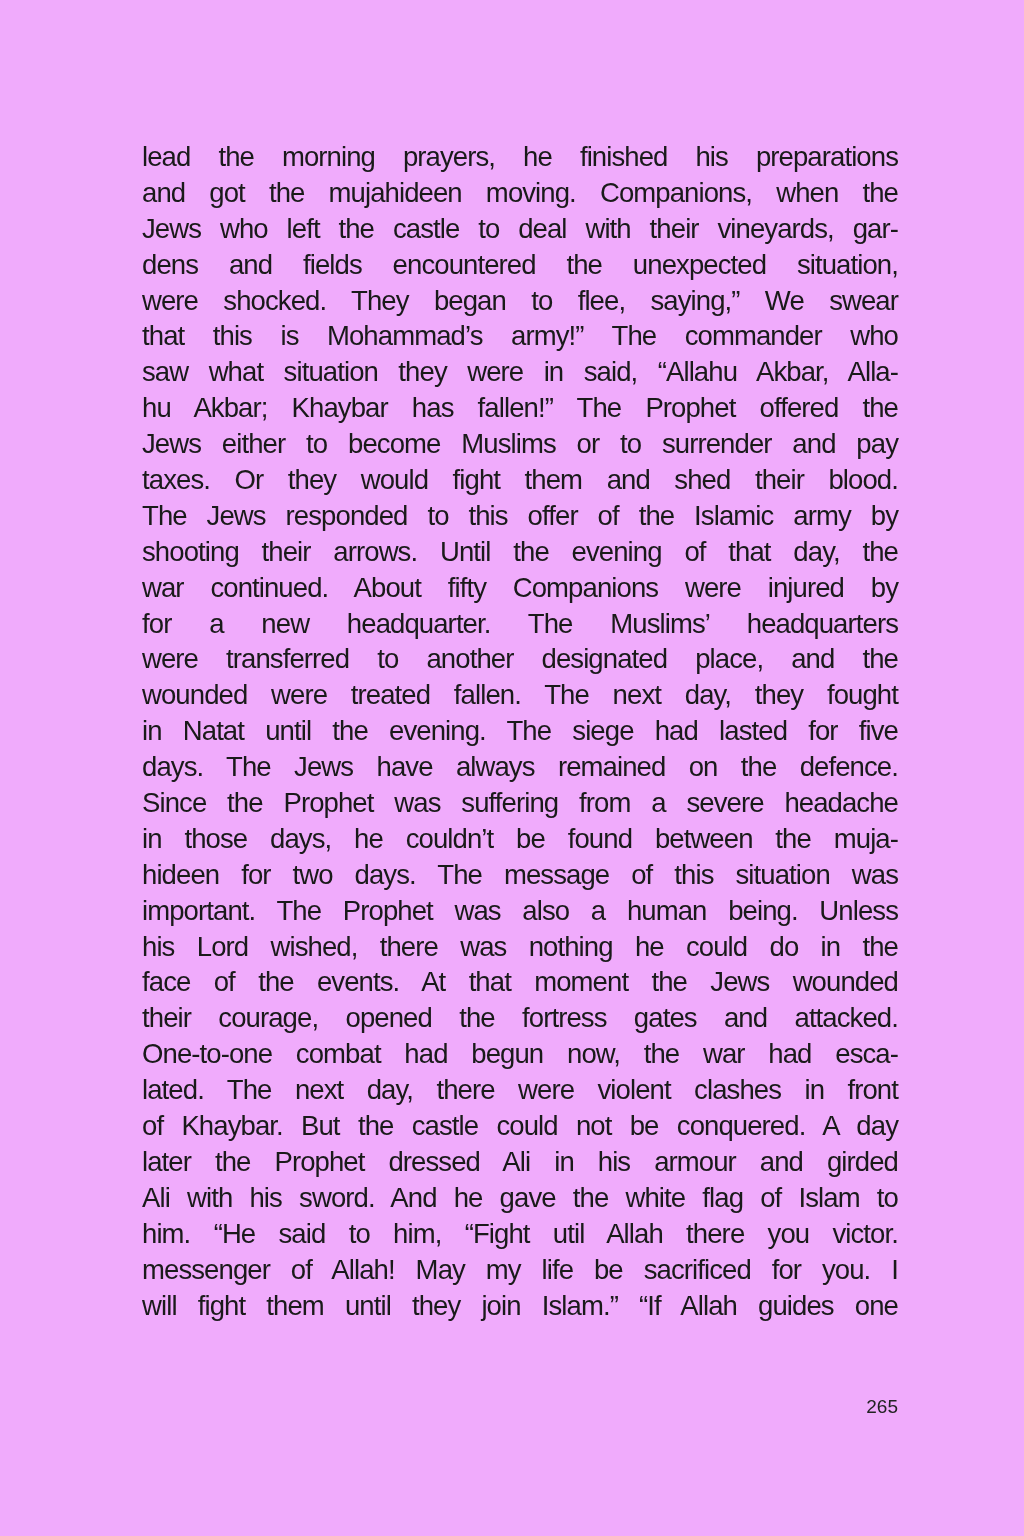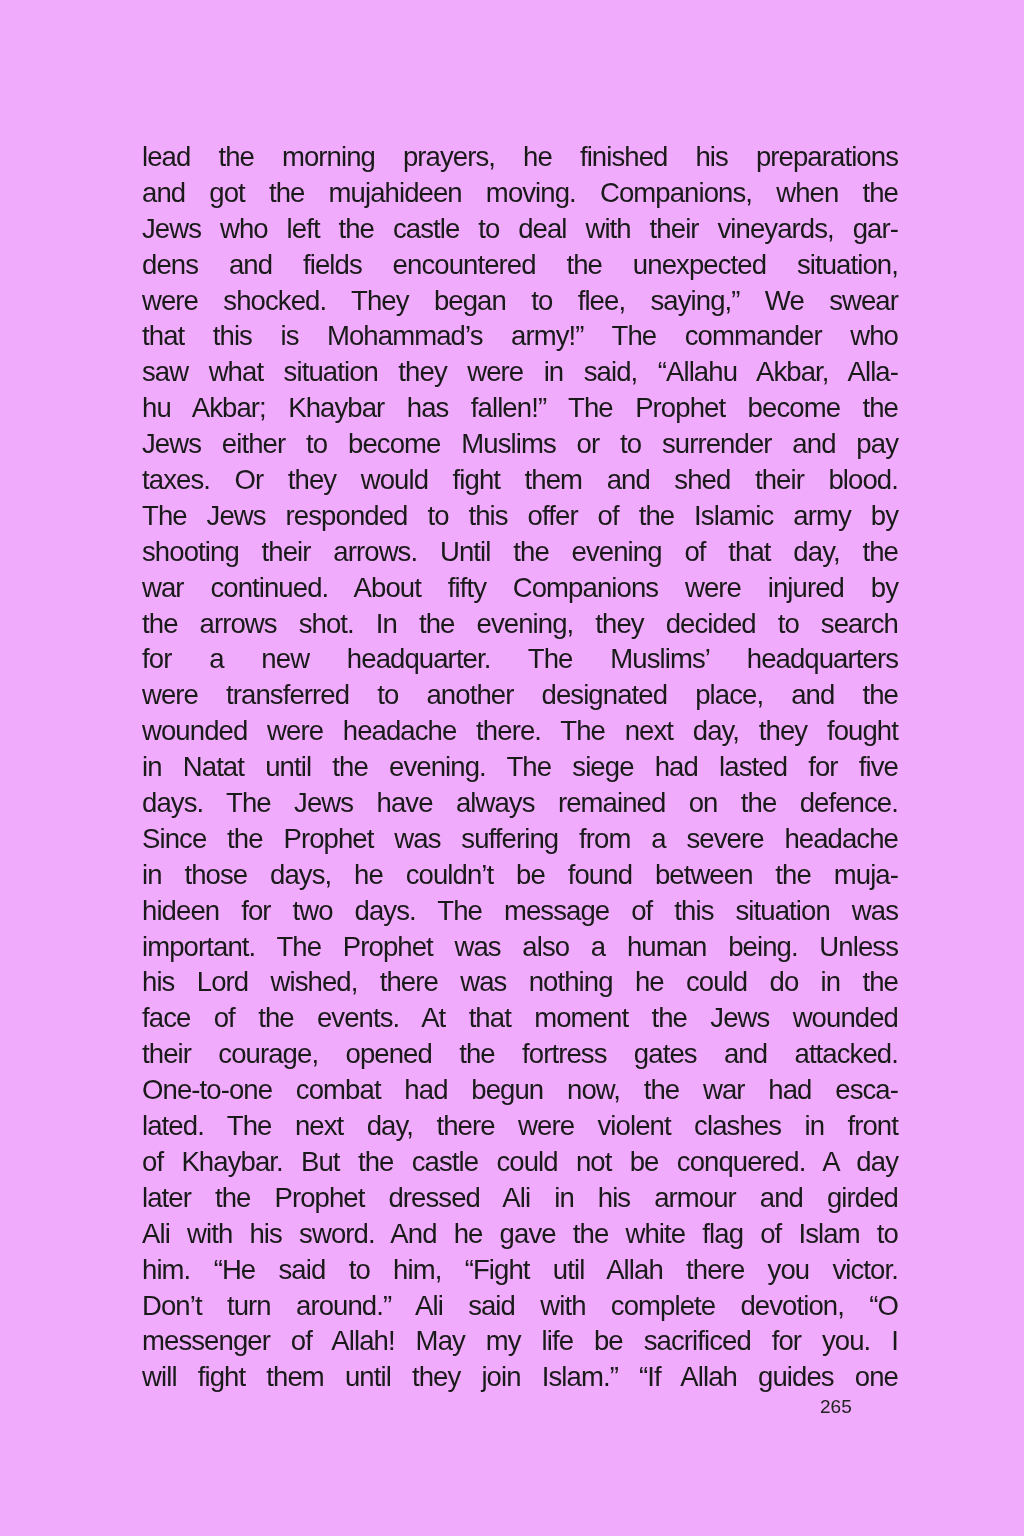--- a/index.html
+++ b/index.html
@@ -42,61 +42,59 @@
       overflow: visible;
     }
     .line.last {
       text-align-last: justify;
     }
     .page-number {
       position: absolute;
       left: 820px;
       top: 1396px;
       width: 78px;
-      text-align: left;
+      text-align: right;
       font-family: "Liberation Sans", sans-serif;
       font-size: 19px;
       color: #222222;
     }
   </style>
 </head>
 <body>
 
 <div class="page">
   <div class="text-block">
     <span class="line">lead the morning prayers, he finished his preparations</span>
     <span class="line">and got the mujahideen moving. Companions, when the</span>
     <span class="line">Jews who left the castle to deal with their vineyards, gar-</span>
     <span class="line">dens and fields encountered the unexpected situation,</span>
     <span class="line">were shocked. They began to flee, saying,” We swear</span>
     <span class="line">that this is Mohammad’s army!” The commander who</span>
     <span class="line">saw what situation they were in said, “Allahu Akbar, Alla-</span>
-    <span class="line">hu Akbar; Khaybar has fallen!” The Prophet become the</span>
+    <span class="line">hu Akbar; Khaybar has fallen!” The Prophet offered the</span>
     <span class="line">Jews either to become Muslims or to surrender and pay</span>
     <span class="line">taxes. Or they would fight them and shed their blood.</span>
     <span class="line">The Jews responded to this offer of the Islamic army by</span>
     <span class="line">shooting their arrows. Until the evening of that day, the</span>
     <span class="line">war continued. About fifty Companions were injured by</span>
-    <span class="line">the arrows shot. In the evening, they decided to search</span>
     <span class="line">for a new headquarter. The Muslims’ headquarters</span>
     <span class="line">were transferred to another designated place, and the</span>
-    <span class="line">wounded were headache there. The next day, they fought</span>
+    <span class="line">wounded were treated fallen. The next day, they fought</span>
     <span class="line">in Natat until the evening. The siege had lasted for five</span>
     <span class="line">days. The Jews have always remained on the defence.</span>
     <span class="line">Since the Prophet was suffering from a severe headache</span>
     <span class="line">in those days, he couldn’t be found between the muja-</span>
     <span class="line">hideen for two days. The message of this situation was</span>
     <span class="line">important. The Prophet was also a human being. Unless</span>
     <span class="line">his Lord wished, there was nothing he could do in the</span>
     <span class="line">face of the events. At that moment the Jews wounded</span>
     <span class="line">their courage, opened the fortress gates and attacked.</span>
     <span class="line">One-to-one combat had begun now, the war had esca-</span>
     <span class="line">lated. The next day, there were violent clashes in front</span>
     <span class="line">of Khaybar. But the castle could not be conquered. A day</span>
     <span class="line">later the Prophet dressed Ali in his armour and girded</span>
     <span class="line">Ali with his sword. And he gave the white flag of Islam to</span>
     <span class="line">him. “He said to him, “Fight util Allah there you victor.</span>
-    <span class="line">Don’t turn around.” Ali said with complete devotion, “O</span>
     <span class="line">messenger of Allah! May my life be sacrificed for you. I</span>
     <span class="line last">will fight them until they join Islam.” “If Allah guides one</span>
   </div>
   <div class="page-number">265</div>
 </div>
 
 </body></html>

